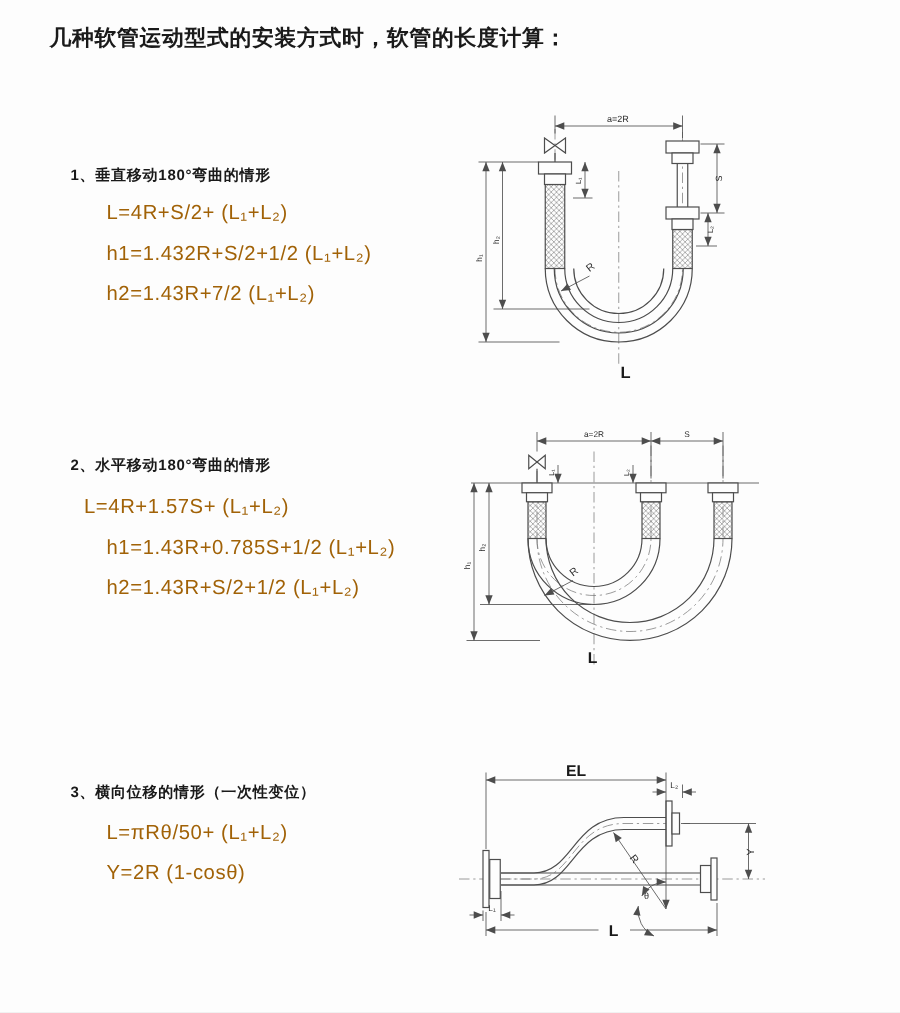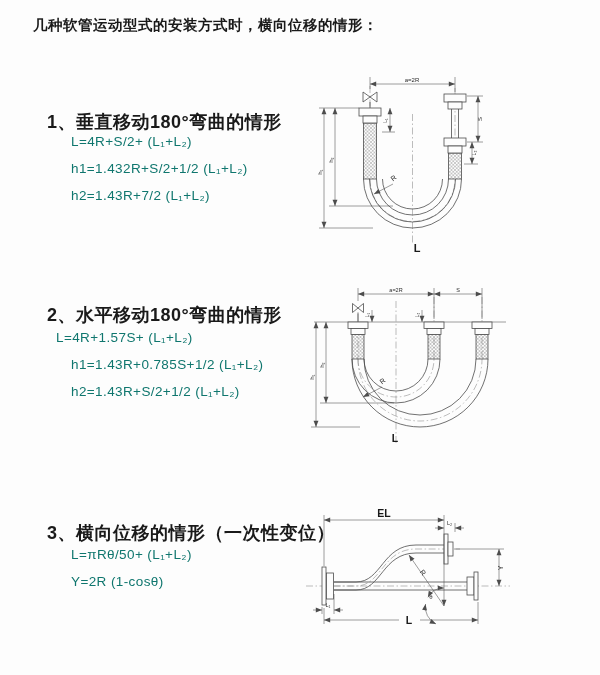--- a/index.html
+++ b/index.html
@@ -1,42 +1,42 @@
 <!DOCTYPE html>
 <html><head>
 <meta charset="utf-8">
 <style>
   html,body{margin:0;padding:0;background:#e8e8e8;}
   .page{
     position:relative;width:600px;height:675px;margin:0 auto;background:#fdfdfd;
     font-family:"Liberation Sans","DejaVu Sans",sans-serif;color:#1a1a1a;overflow:hidden;
   }
   .doc-title{position:absolute;left:33px;top:16px;font-size:14.5px;font-weight:700;letter-spacing:.5px;}
-  .sec-heading{position:absolute;font-size:18px;font-weight:700;letter-spacing:.5px;}
-  .formula{position:absolute;font-size:13.5px;font-weight:400;letter-spacing:.4px;color:#0f766e;}
+  .sec-heading{position:absolute;font-size:10px;font-weight:700;letter-spacing:.5px;}
+  .formula{position:absolute;font-size:13.5px;font-weight:400;letter-spacing:.4px;color:#a16207;}
   .h1{left:47px;top:110px}.h2{left:47px;top:303px}.h3{left:47px;top:521px}
   .f11{left:71px;top:134px}.f12{left:71px;top:161px}.f13{left:71px;top:188px}
   .f21{left:56px;top:330px}.f22{left:71px;top:357px}.f23{left:71px;top:384px}
   .f31{left:71px;top:547px}.f32{left:71px;top:574px}.f33{left:71px;top:600px}
   svg.diagram{position:absolute;}
   .d1{left:315px;top:72px}.d2{left:308px;top:281px}.d3{left:298px;top:502px}
   svg .ln{stroke:#4d4d4d;stroke-width:.8;fill:none;}
   svg .dim{stroke:#4d4d4d;stroke-width:.55;fill:none;}
   svg .cl{stroke:#7a7a7a;stroke-width:.5;fill:none;stroke-dasharray:7 2.5 1.5 2.5;}
   svg .fl{fill:#fdfdfd;stroke:#4d4d4d;stroke-width:.8;}
   svg .braid{stroke:#4d4d4d;stroke-width:.8;}
   svg text{fill:#2a2a2a;font-family:"Liberation Sans","DejaVu Sans",sans-serif;}
   svg text.big{font-weight:700;fill:#1a1a1a;}
 </style>
 </head>
 <body>
 
 <div class="page">
 
-  <div class="doc-title">几种软管运动型式的安装方式时，横向位移的情形：</div>
+  <div class="doc-title">几种软管运动型式的安装方式时，软管的长度计算：</div>
 
   <div class="sec-heading h1">1、垂直移动180°弯曲的情形</div>
   <div class="formula f11">L=4R+S/2+ (L₁+L₂)</div>
   <div class="formula f12">h1=1.432R+S/2+1/2 (L₁+L₂)</div>
   <div class="formula f13">h2=1.43R+7/2 (L₁+L₂)</div>
 
   <svg class="diagram d1" width="275" height="185" viewBox="0 0 275 185">
     <defs>
       <marker id="a1" viewBox="0 0 8 8" refX="7.6" refY="4" markerWidth="7" markerHeight="7" markerUnits="userSpaceOnUse" orient="auto-start-reverse">
         <path d="M0.5,1.2 L7.6,4 L0.5,6.8 Z" fill="#4d4d4d"></path>

